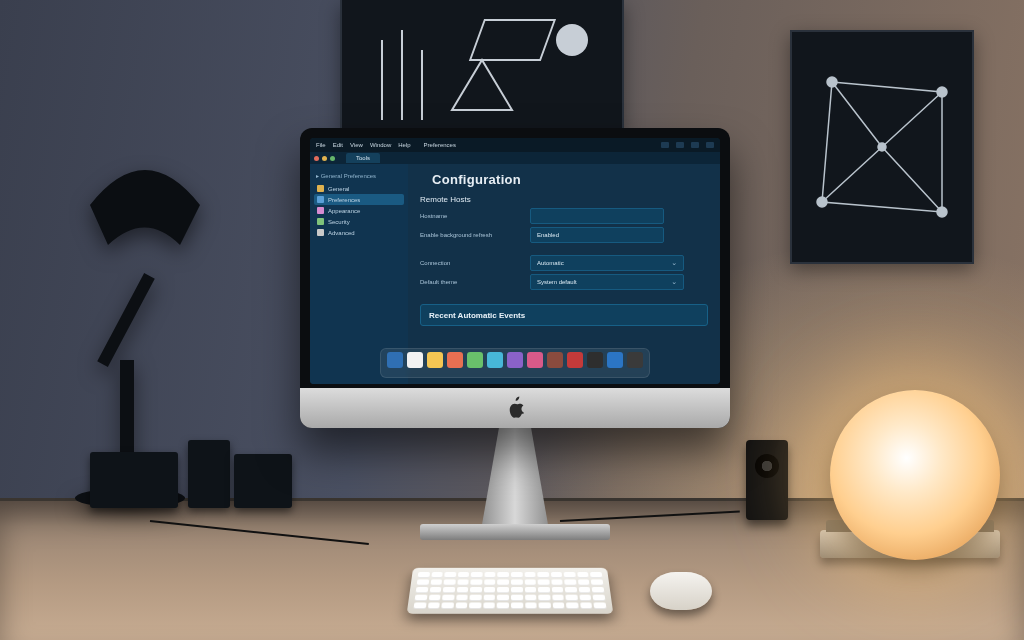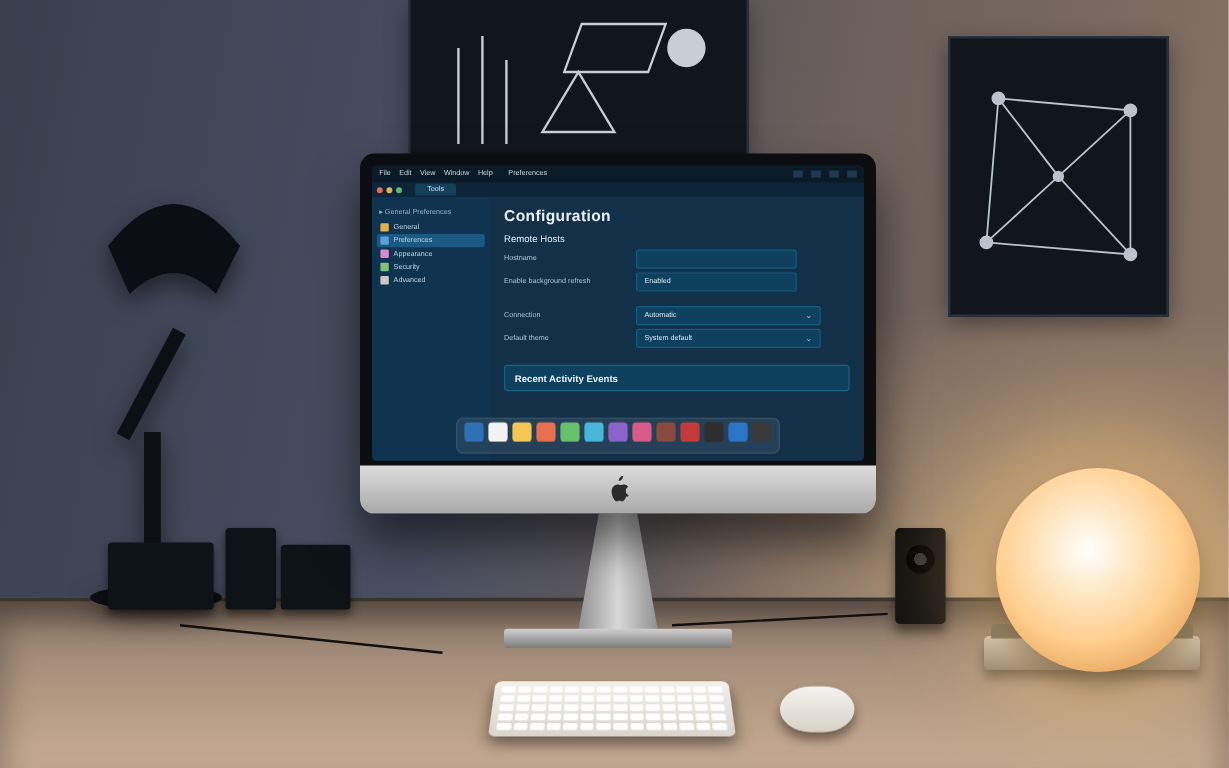--- a/index.html
+++ b/index.html
@@ -55,21 +55,21 @@
   .tabbar{position:relative;height:12px;background:#0c2538;display:flex;align-items:center;padding-left:4px;gap:3px}
   .tabbar .dot{width:5px;height:5px;border-radius:50%}
   .tabbar .r{background:#e06c5c}.tabbar .y{background:#e0b24f}.tabbar .g{background:#66b66b}
   .tabbar .tab{margin-left:8px;height:10px;padding:0 10px;font-size:6px;line-height:10px;color:#d4e3ef;background:#14405c;border-radius:2px 2px 0 0}
   .sidebar{width:90px;background:#103450;padding:6px 4px;font-size:6px;color:#bcd3e4}
   .sidebar .hdr{color:#8fb3cc;margin:2px 0 4px 2px;font-size:6px}
   .sb-item{display:flex;align-items:center;gap:4px;padding:2px 3px;border-radius:2px;white-space:nowrap;overflow:hidden}
   .sb-item.active{background:#1a5a82}
   .sb-item .ic{width:7px;height:7px;border-radius:1px}
   .content{flex:1;padding:8px 12px;color:#e7eef4;overflow:hidden}
-  .content h1{margin:0 0 8px 0;font-size:13px;font-weight:700;letter-spacing:.3px}
+  .content h1{margin:0 0 8px 12px;font-size:13px;font-weight:700;letter-spacing:.3px}
   .section-title{font-size:8px;font-weight:400;color:#dfeaf3;margin:4px 0 4px}
   .form-row{display:flex;align-items:center;gap:10px;margin:3px 0}
   .form-row label{width:100px;font-size:6px;color:#a9c4d8}
   .field,.select{height:14px;background:#0f405e;border:1px solid #165a80;border-radius:2px;font-size:6px;color:#d9e8f2;padding:0 6px;display:flex;align-items:center}
   .field{width:120px}
   .select{width:140px;justify-content:space-between}
   .select .chev{font-size:7px;color:#9fbed4}
   .banner{margin-top:14px;height:20px;background:#0f405e;border:1px solid #176087;border-radius:3px;display:flex;align-items:center;padding:0 8px;font-size:8px;font-weight:700;color:#e9f2f9}
   
   .dock{position:absolute;left:50%;bottom:6px;transform:translateX(-50%);height:22px;padding:3px 6px;display:flex;gap:4px;background:rgba(255,255,255,.08);border-radius:6px;border:1px solid rgba(255,255,255,.1);backdrop-filter:blur(2px)}
@@ -205,21 +205,21 @@
                   <span class="chev">⌄</span>
                 </div>
               </div>
               <div class="form-row">
                 <label>Default theme</label>
                 <div class="select">
                   <span>System default</span>
                   <span class="chev">⌄</span>
                 </div>
               </div>
-              <div class="banner">Recent Activity Events</div>
+              <div class="banner">Recent Automatic Events</div>
             </div>
           </div>
         </div>
 
         <div class="dock" id="dock">
             <div class="app" style="background: rgb(47, 111, 179);"></div>
             <div class="app" style="background: rgb(242, 242, 242);"></div>
             <div class="app" style="background: rgb(244, 198, 83);"></div>
             <div class="app" style="background: rgb(232, 111, 82);"></div>
             <div class="app" style="background: rgb(105, 192, 107);"></div>

